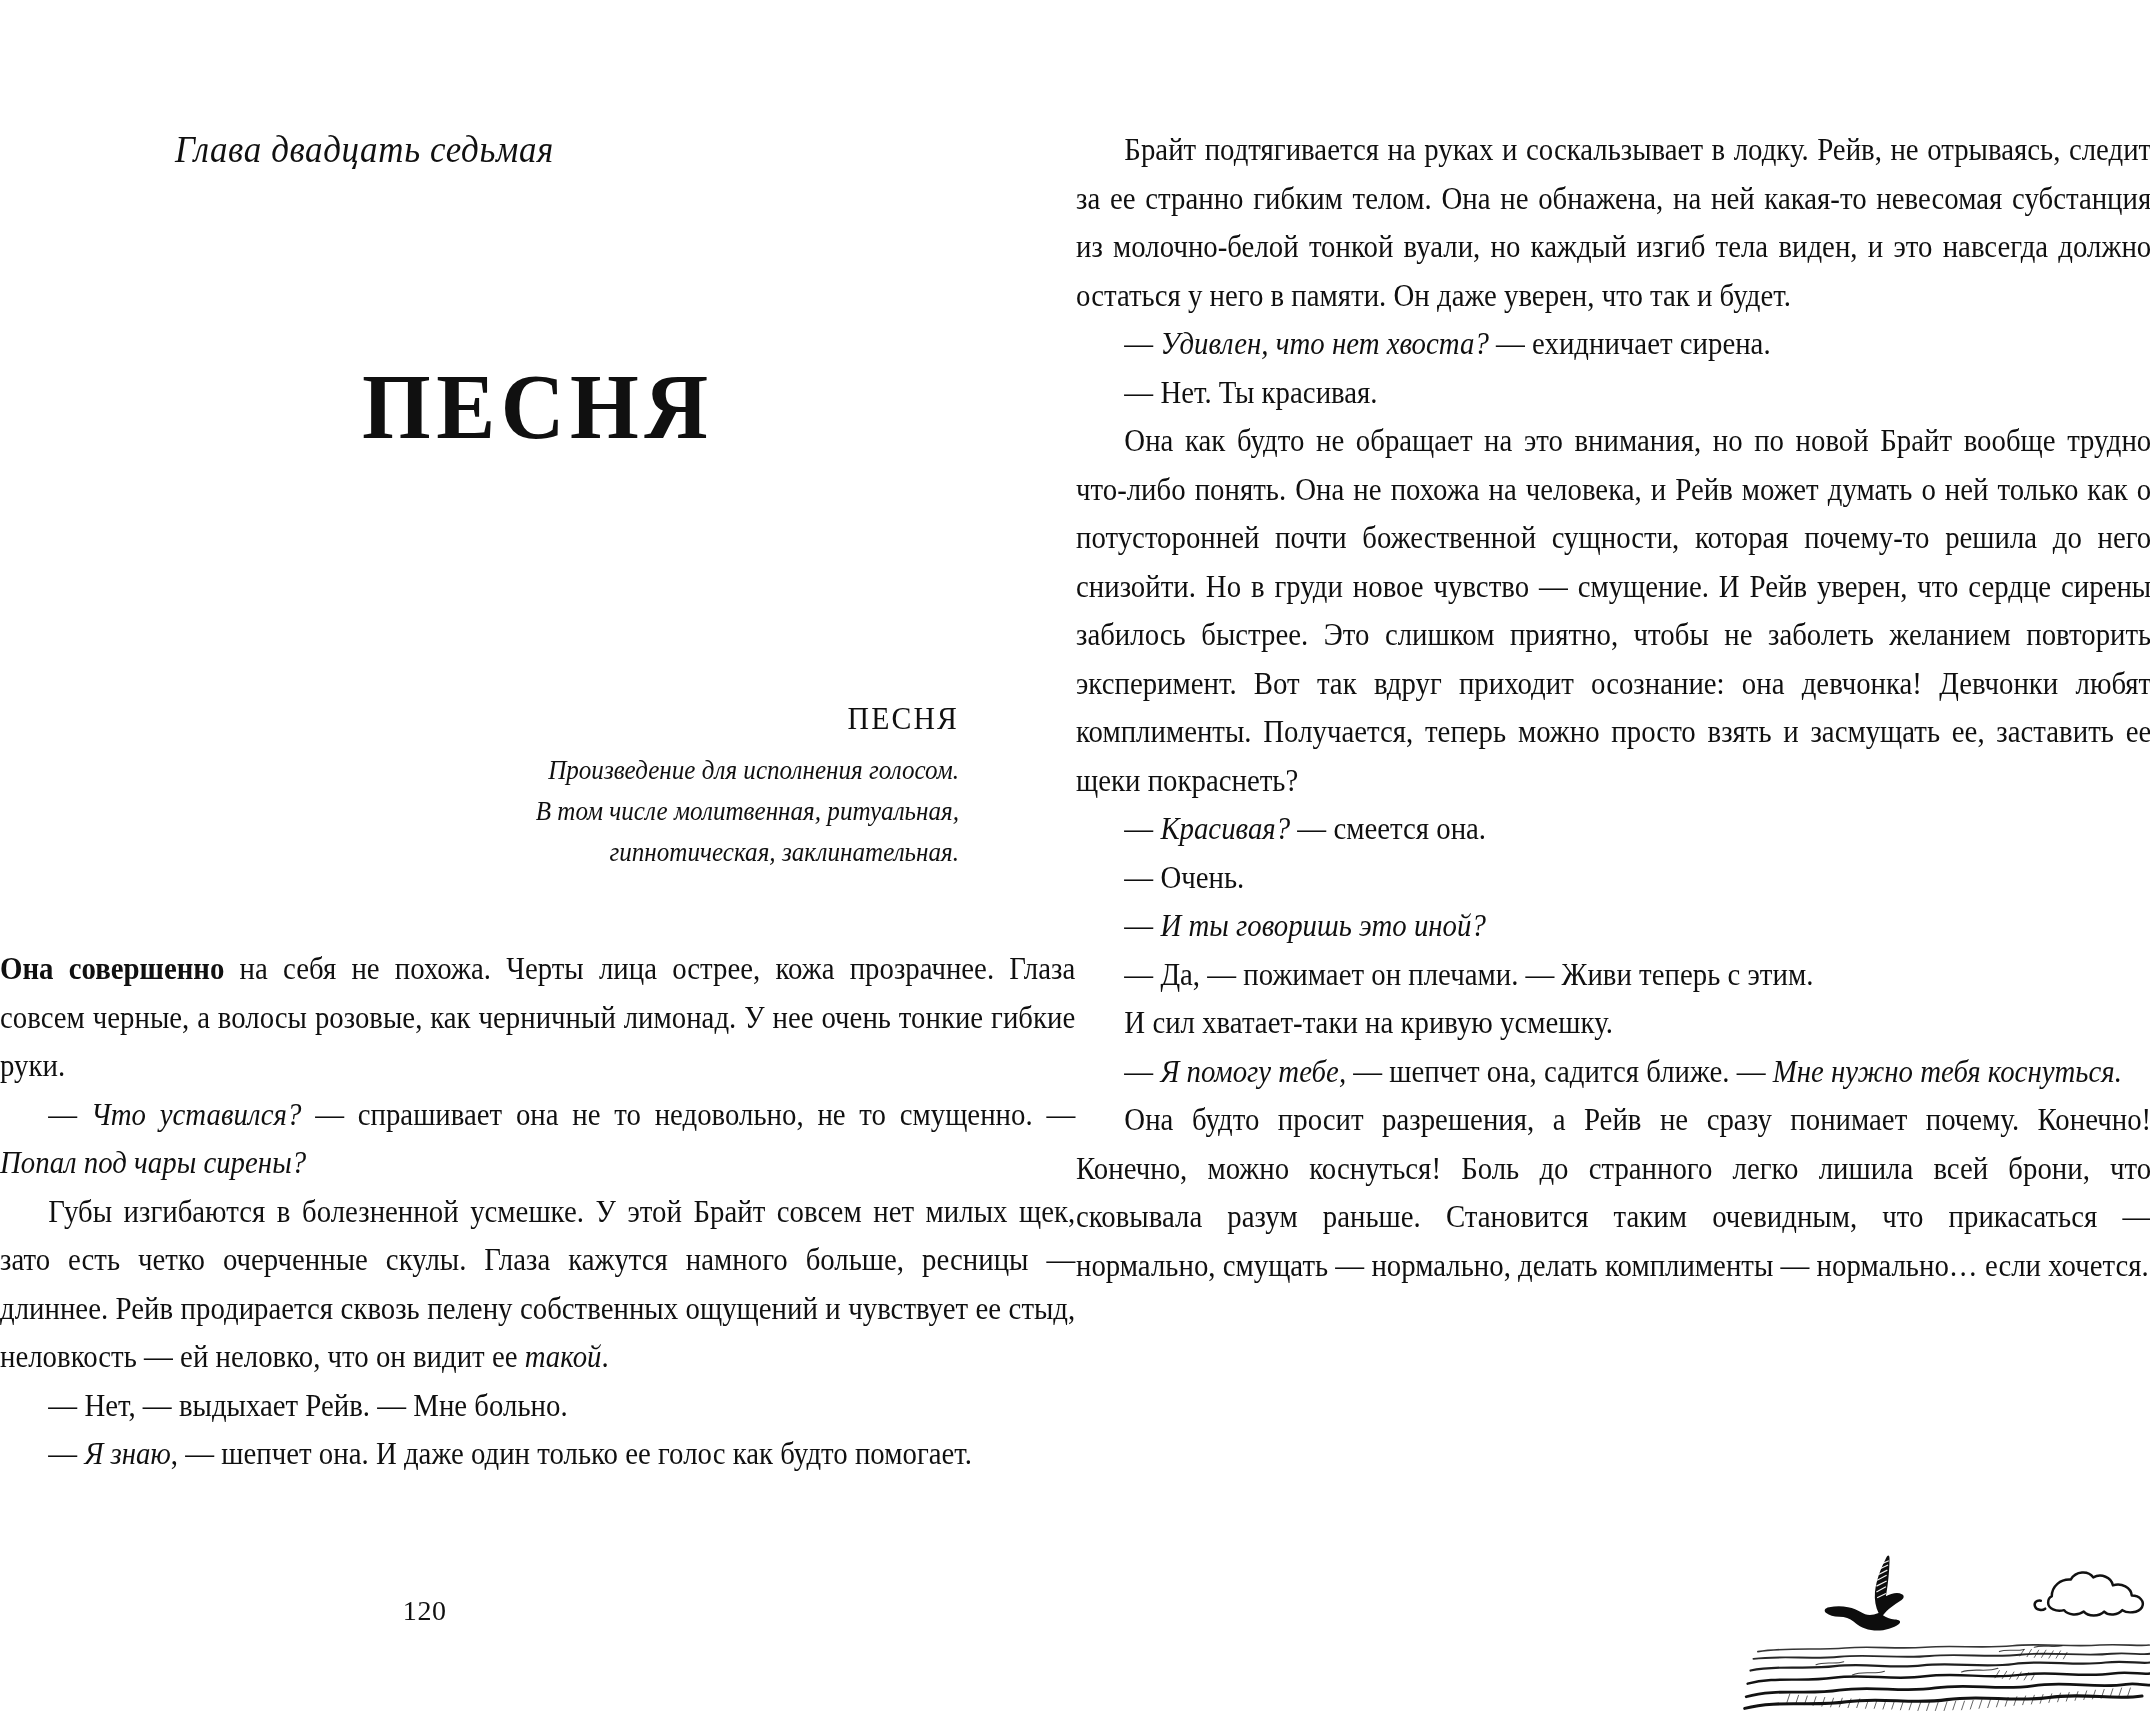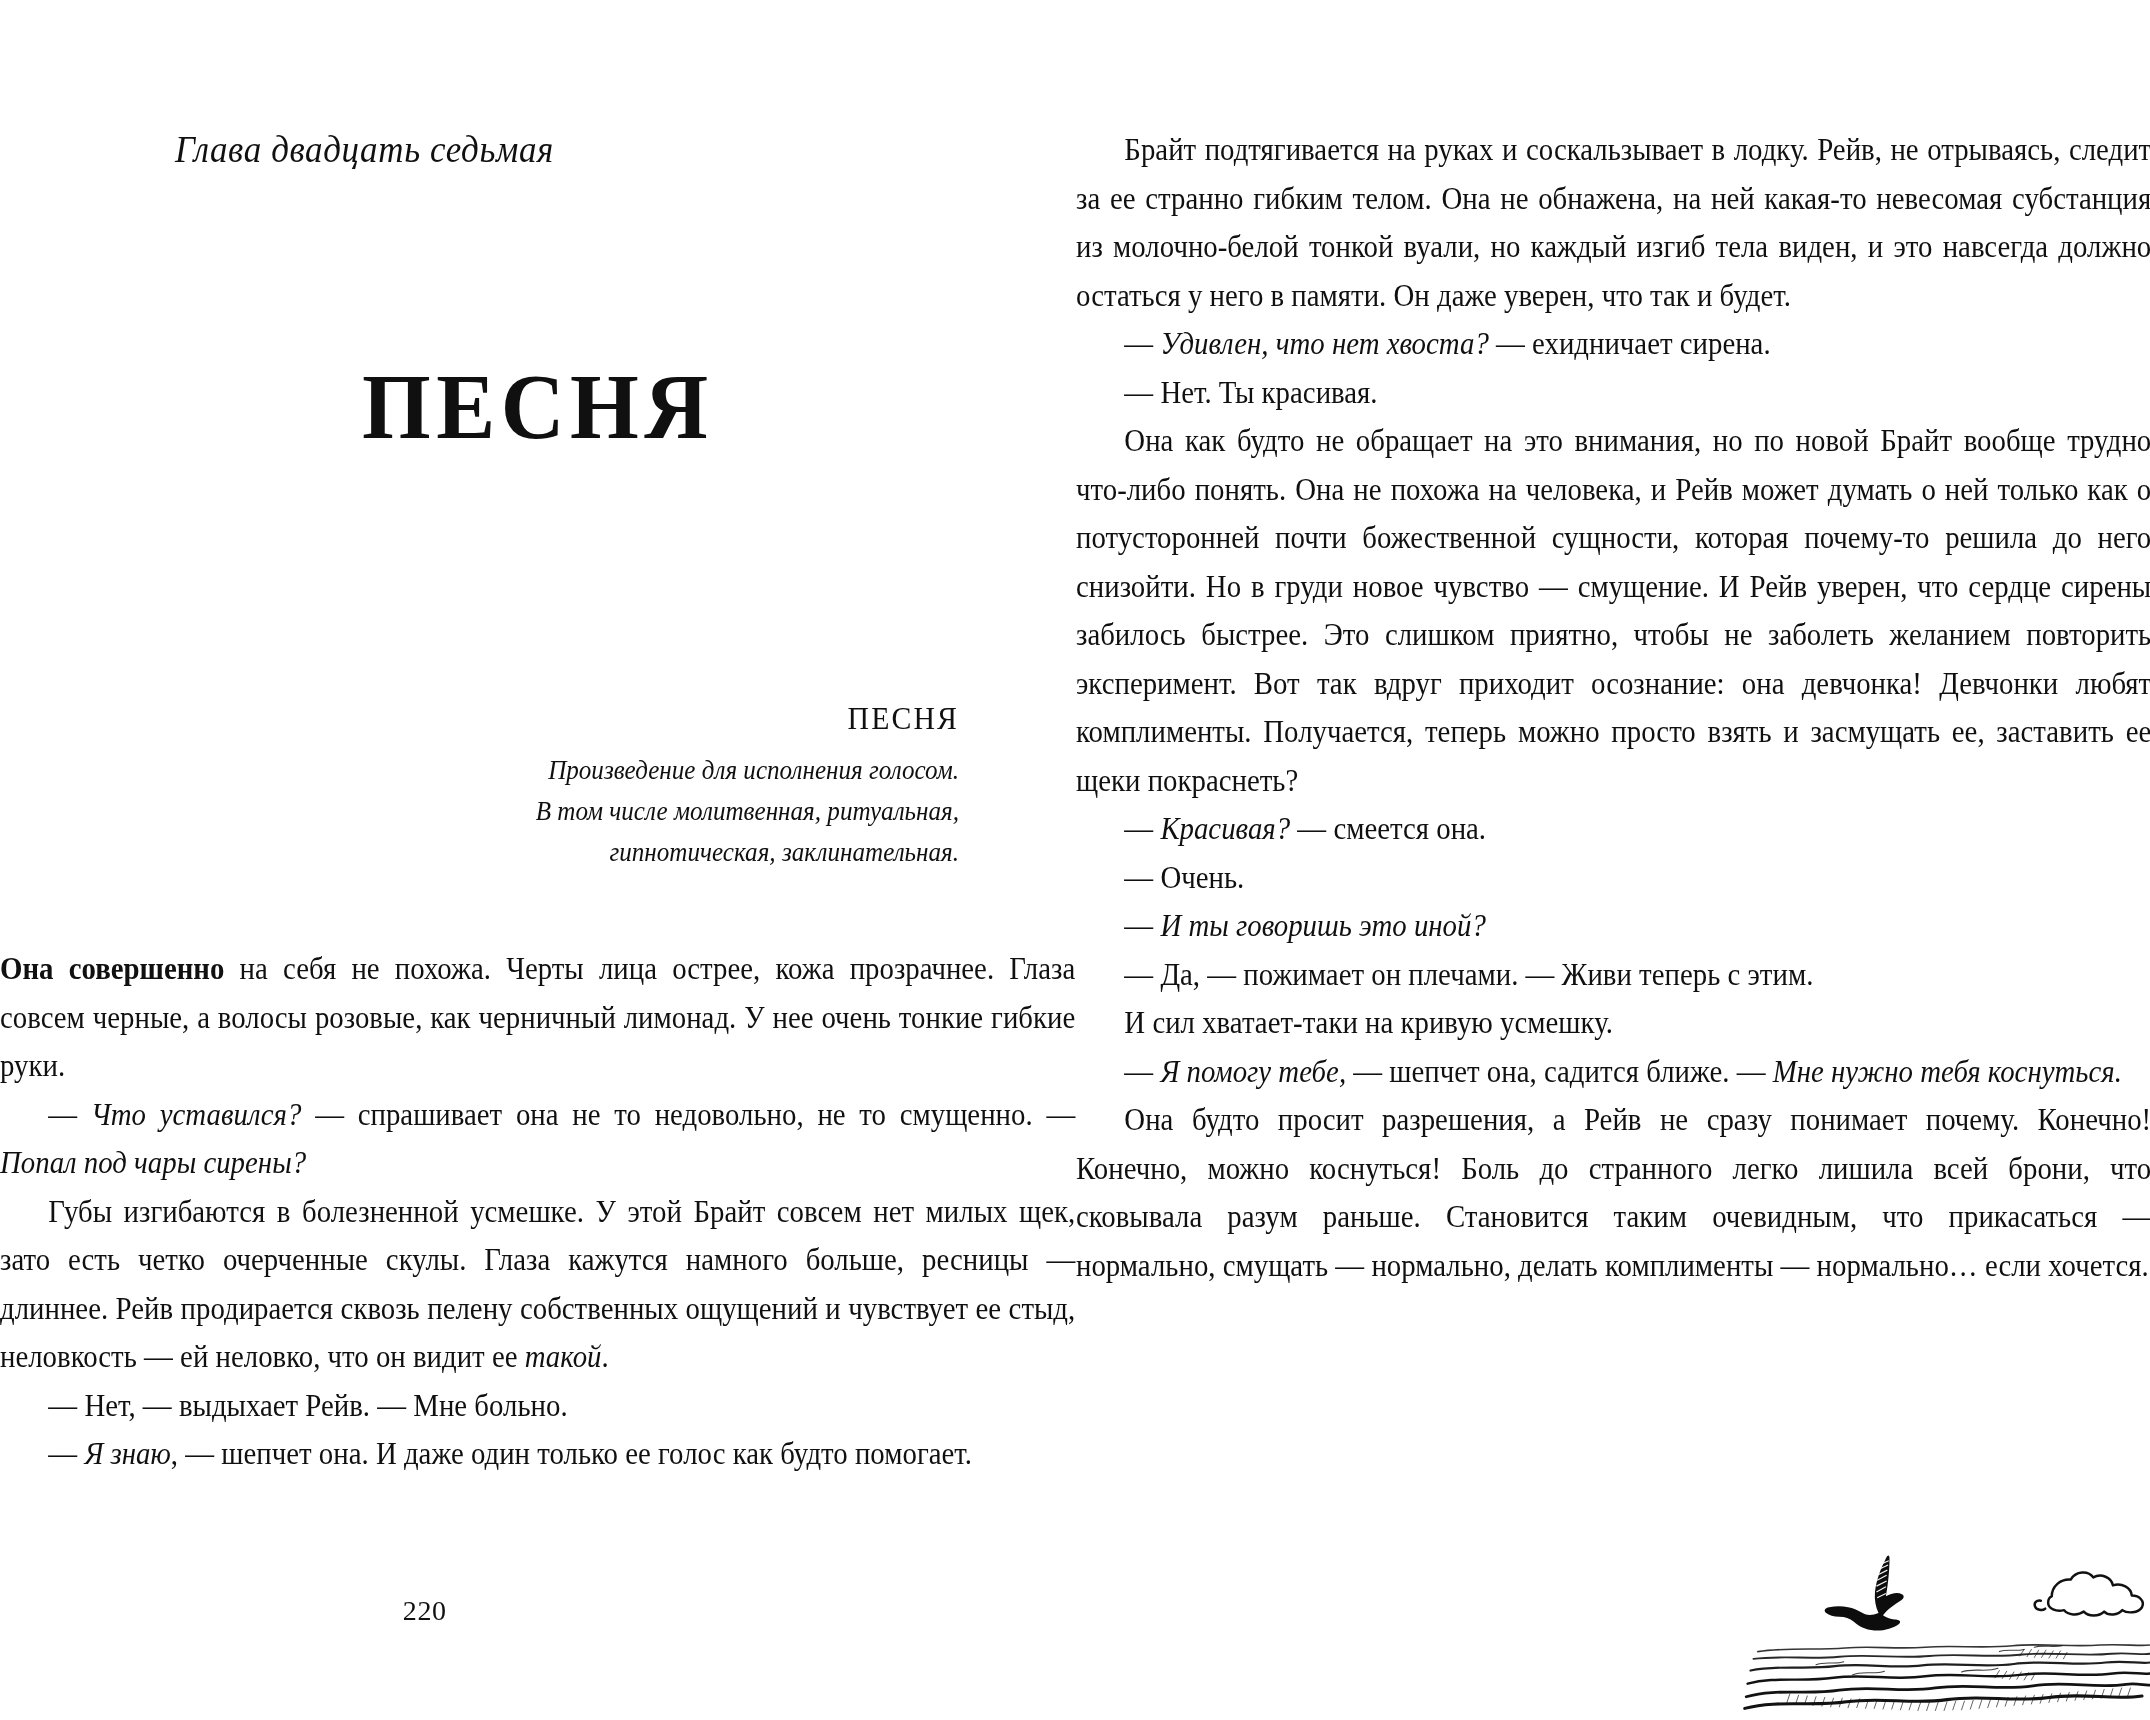--- a/index.html
+++ b/index.html
@@ -162,21 +162,21 @@
       <p><span>— </span><em>Что уставился?</em><span> — спрашивает она не то недовольно, не то смущенно. — </span><em>Попал под чары сирены?</em></p>
 
       <p><span>Губы изгибаются в болезненной усмешке. У этой Брайт совсем нет милых щек, зато есть четко очерченные скулы. Глаза кажутся намного больше, ресницы — длиннее. Рейв продирается сквозь пелену собственных ощущений и чувствует ее стыд, неловкость — ей неловко, что он видит ее </span><em>такой</em><span>.</span></p>
 
       <p><span>— Нет, — выдыхает Рейв. — Мне больно.</span></p>
 
       <p><span>— </span><em>Я знаю</em><span>, — шепчет она. И даже один только ее голос как будто помогает.</span></p>
 
     </div>
 
-    <div class="folio">220</div>
+    <div class="folio">120</div>
   </div>
 
   <div class="page page-right">
 
     <div class="body-text">
 
       <p><span>Брайт подтягивается на руках и соскальзывает в лодку. Рейв, не отрываясь, следит за ее странно гибким телом. Она не обнажена, на ней какая-то невесомая субстанция из молочно-белой тонкой вуали, но каждый изгиб тела виден, и это навсегда должно остаться у него в памяти. Он даже уверен, что так и будет.</span></p>
 
       <p><span>— </span><em>Удивлен, что нет хвоста?</em><span> — ехидничает сирена.</span></p>
 

